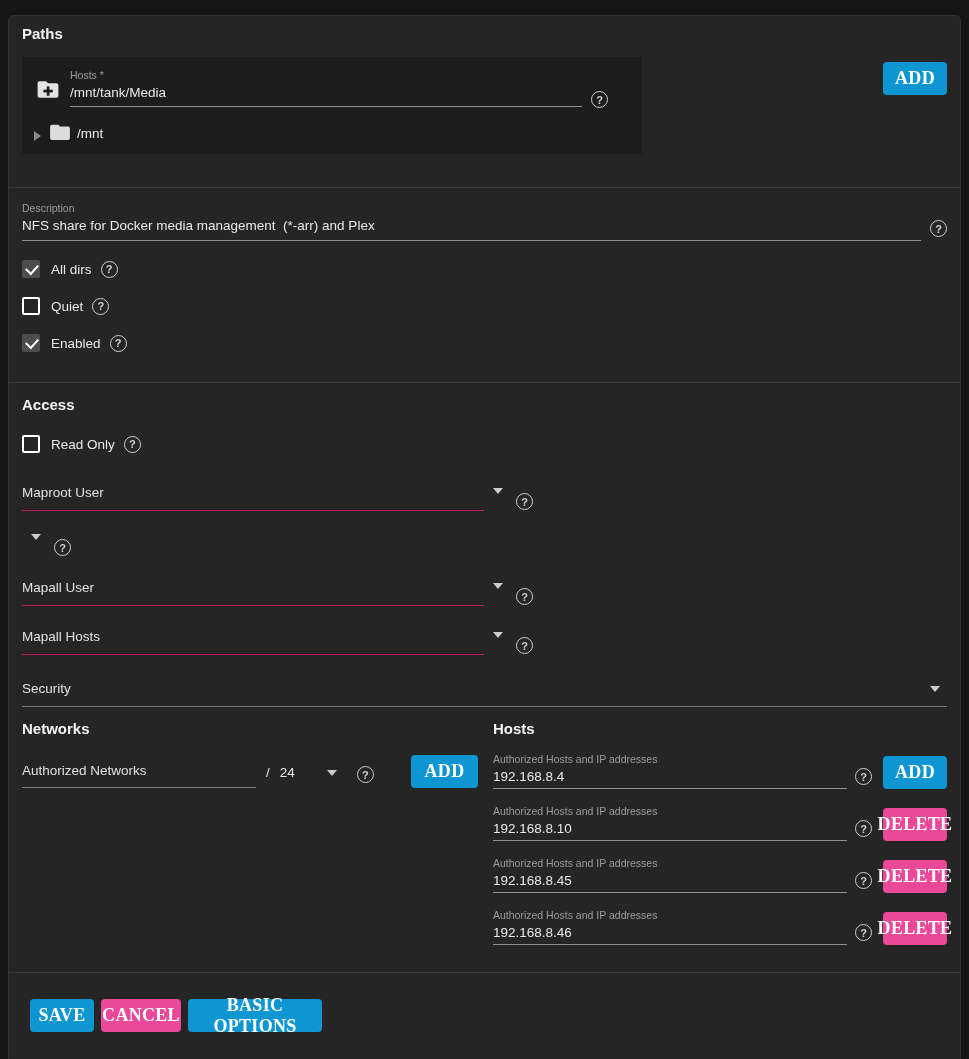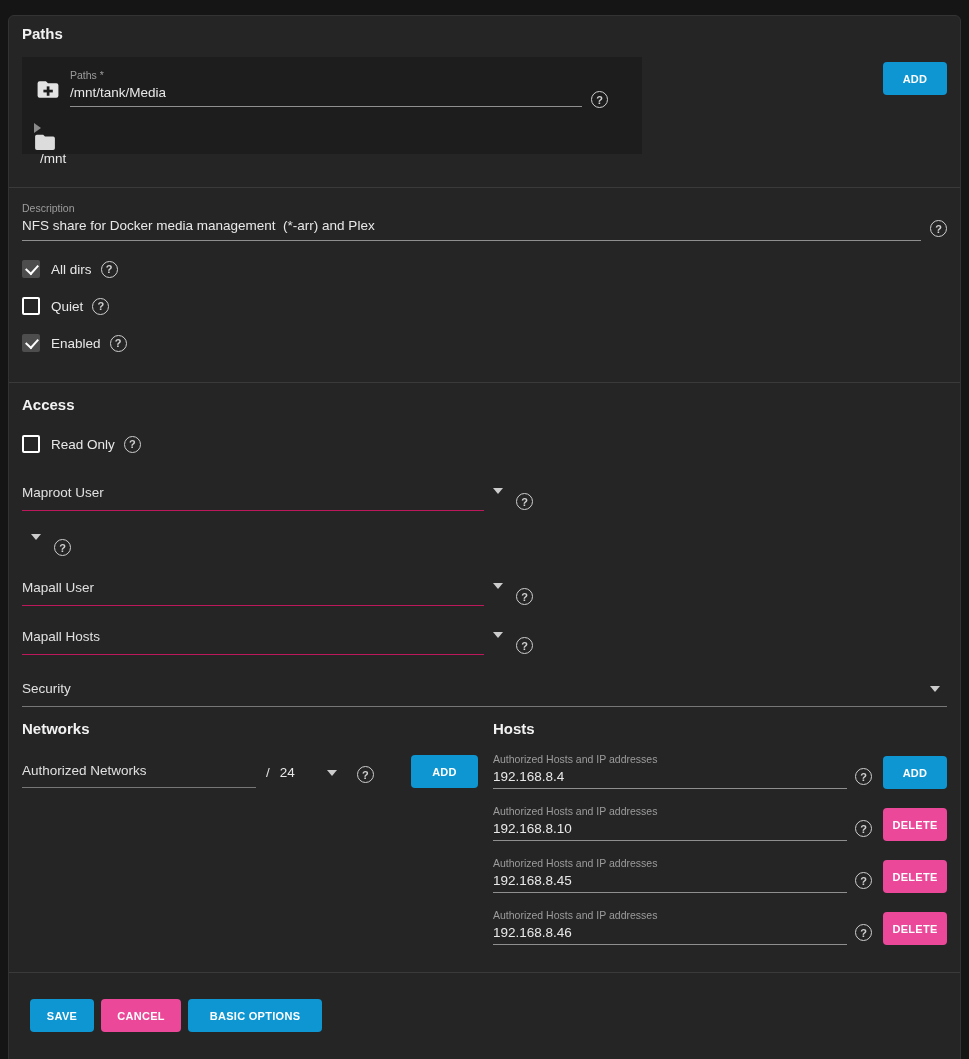--- a/index.html
+++ b/index.html
@@ -18,29 +18,29 @@
   .tree-panel { width:620px; height:97px; background:#1d1d1d; padding:12px 10px 8px 8px; }
   .explorer-input { display:flex; align-items:flex-start; }
   .folderplus { margin:8px 8px 0 4px; flex:none; }
   .path-field { width:512px; border-bottom:1px solid #8f8f8f; padding-bottom:5px; }
   .mini-label { font-size:10.5px; color:#9c9c9c; line-height:13px; }
   .field-value { font-size:13.5px; color:#e8e8e8; line-height:17px; margin-top:2px; white-space:pre; }
   .help { width:17px; height:17px; border:1.5px solid #cfcfcf; border-radius:50%;
     color:#cfcfcf; font-size:11px; font-weight:bold; display:flex; align-items:center;
     justify-content:center; flex:none; }
   .help-after-line { margin-left:9px; margin-top:22px; }
-  .tree-item { display:flex; align-items:flex-start; margin-top:15px; margin-left:4px;flex-direction:column; }
+  .tree-item { display:flex; align-items:flex-end; margin-top:15px; margin-left:4px; }
   .caret-right { width:0; height:0; border-top:5px solid transparent; border-bottom:5px solid transparent;
     border-left:7px solid #8a8a8a; margin-right:8px; }
   .tree-label { font-size:13.5px; color:#e8e8e8; margin-left:6px; }
 
   
   .btn { display:inline-flex; align-items:center; justify-content:center; border:none;
-    border-radius:4px; height:33px; font-family:Liberation Sans, sans-serif;
-    font-size:11px; font-weight:bold; letter-spacing:.3px; color:#fff; cursor:pointer; }
+    border-radius:4px; height:33px; font-family:Liberation Serif, serif;
+    font-size:18px; font-weight:bold; letter-spacing:.3px; color:#fff; cursor:pointer; }
   .btn-blue { background:#0d96d2; }
   .btn-gray { background:#ec4899; }
   .w64 { width:64px; } .w67 { width:67px; } .w80 { width:80px; } .w134 { width:134px; }
   .paths-add { margin-top:5px; }
 
   
   .div-1 { margin-top:33px; }
   .t-general { margin-top:13px; }
   .desc-row { margin-top:14px; display:flex; align-items:flex-end; }
   .desc-field { flex:1; border-bottom:1px solid #8f8f8f; padding-bottom:6px; }
@@ -103,21 +103,21 @@
         <span class="folderplus">
           <svg width="28" height="25" viewBox="0 0 24 24">
             <path fill="#e3e3e3" d="M20 6h-8l-2-2H4a2 2 0 0 0-2 2v12a2 2 0 0 0 2 2h16a2 2 0 0 0 2-2V8a2 2 0 0 0-2-2z"></path>
             <g fill="#1d1d1d">
                 <rect x="10.8" y="9" width="2.6" height="9"></rect>
                 <rect x="7.6" y="12.2" width="9" height="2.6"></rect>
               </g>
           </svg>
         </span>
         <div class="path-field">
-          <div class="mini-label">Paths *</div>
+          <div class="mini-label">Hosts *</div>
           <div class="field-value">/mnt/tank/Media</div>
         </div>
         <span class="help help-after-line">?</span>
       </div>
       <div class="tree-item">
         <span class="caret-right"></span>
         <svg width="22" height="18" viewBox="0 0 24 20">
           <path fill="#dcdcdc" d="M10 2H3a2 2 0 0 0-2 2v13a2 2 0 0 0 2 2h18a2 2 0 0 0 2-2V6a2 2 0 0 0-2-2h-9l-2-2z"></path>
         </svg>
         <span class="tree-label">/mnt</span>

